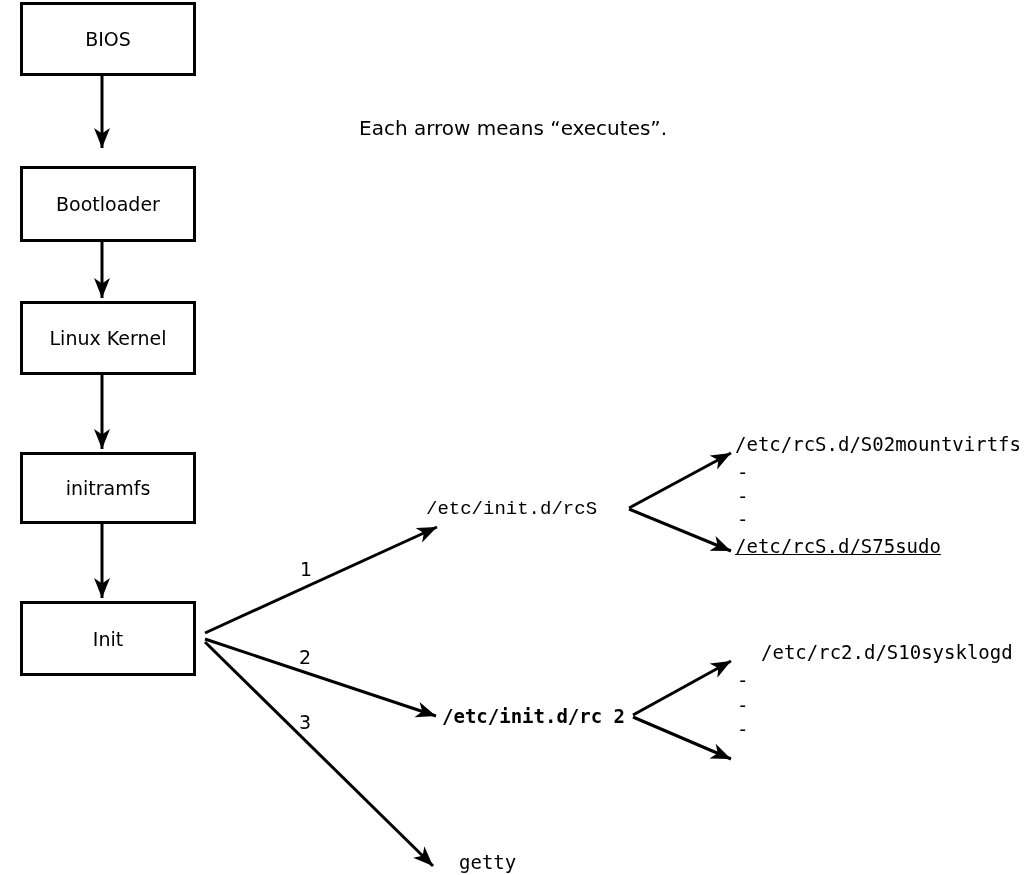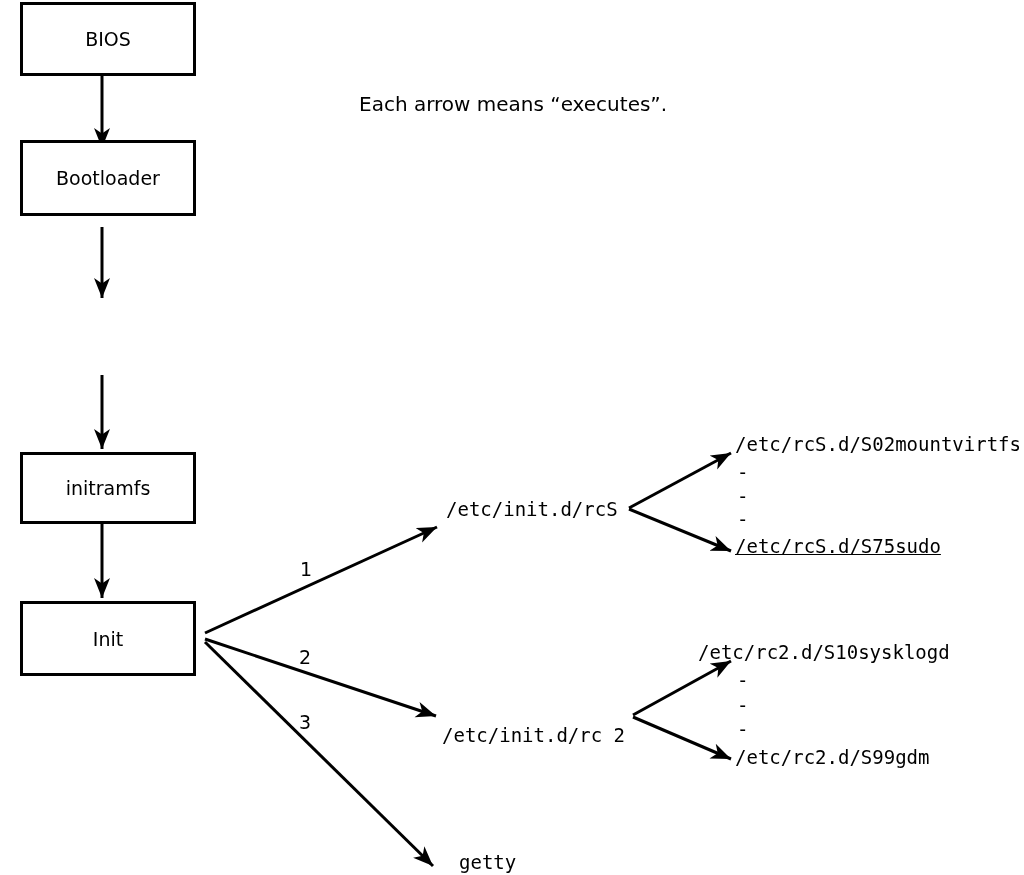--- a/index.html
+++ b/index.html
@@ -71,39 +71,39 @@
     <line x1="205" y1="642" x2="433" y2="866" stroke="#000" stroke-width="3" marker-end="url(#ah)"></line>
 
     <line x1="629" y1="508" x2="731" y2="453" stroke="#000" stroke-width="3" marker-end="url(#ah)"></line>
     <line x1="629" y1="509" x2="731" y2="551" stroke="#000" stroke-width="3" marker-end="url(#ah)"></line>
 
     <line x1="633" y1="715" x2="731" y2="661" stroke="#000" stroke-width="3" marker-end="url(#ah)"></line>
     <line x1="633" y1="717" x2="731" y2="759" stroke="#000" stroke-width="3" marker-end="url(#ah)"></line>
   </svg>
 
   <div class="box" style="top:2px;   height:74px;">BIOS</div>
-  <div class="box" style="top:140px; height:76px;">Bootloader</div>
+  <div class="box" style="top:166px; height:76px;">Bootloader</div>
+  <div class="box" style="top:301px; height:74px;">Linux Kernel</div>
   <div class="box" style="top:452px; height:72px;text-align:right;">initramfs</div>
   <div class="box" style="top:601px; height:75px;text-align:right;">Init</div>
 
-  <div class="note" style="left:359px; top:104px;">Each arrow means “executes”.</div>
+  <div class="note" style="left:359px; top:128px;">Each arrow means “executes”.</div>
 
   <div class="num" style="left:306px; top:569px;">1</div>
   <div class="num" style="left:305px; top:657px;">2</div>
   <div class="num" style="left:305px; top:722px;">3</div>
 
-  <div class="mono" style="left:446px; top:509px;">/etc/init.d/rcS</div>
-  <div class="mono" style="left:442px; top:735px;">/etc/init.d/rc 2</div>
+  <div class="mono" style="left:426px; top:509px;font-family:Liberation Mono, monospace;">/etc/init.d/rcS</div>
+  <div class="mono" style="left:442px; top:716px;font-weight:bold;">/etc/init.d/rc 2</div>
   <div class="mono" style="left:459px; top:862px;">getty</div>
 
   <div class="mono" style="left:735px; top:444px;">/etc/rcS.d/S02mountvirtfs</div>
   <div class="mono" style="left:737px; top:472px;">-</div>
   <div class="mono" style="left:737px; top:496px;">-</div>
   <div class="mono" style="left:737px; top:519px;">-</div>
   <div class="mono" style="left:735px; top:546px;text-decoration:underline;">/etc/rcS.d/S75sudo</div>
 
-  <div class="mono" style="left:698px; top:652px;">/etc/rc2.d/S10sysklogd</div>
+  <div class="mono" style="left:761px; top:652px;">/etc/rc2.d/S10sysklogd</div>
   <div class="mono" style="left:737px; top:680px;">-</div>
   <div class="mono" style="left:737px; top:705px;">-</div>
   <div class="mono" style="left:737px; top:729px;">-</div>
-  <div class="mono" style="left:735px; top:757px;">/etc/rc2.d/S99gdm</div>
 
 </div>
 
 </body></html>

